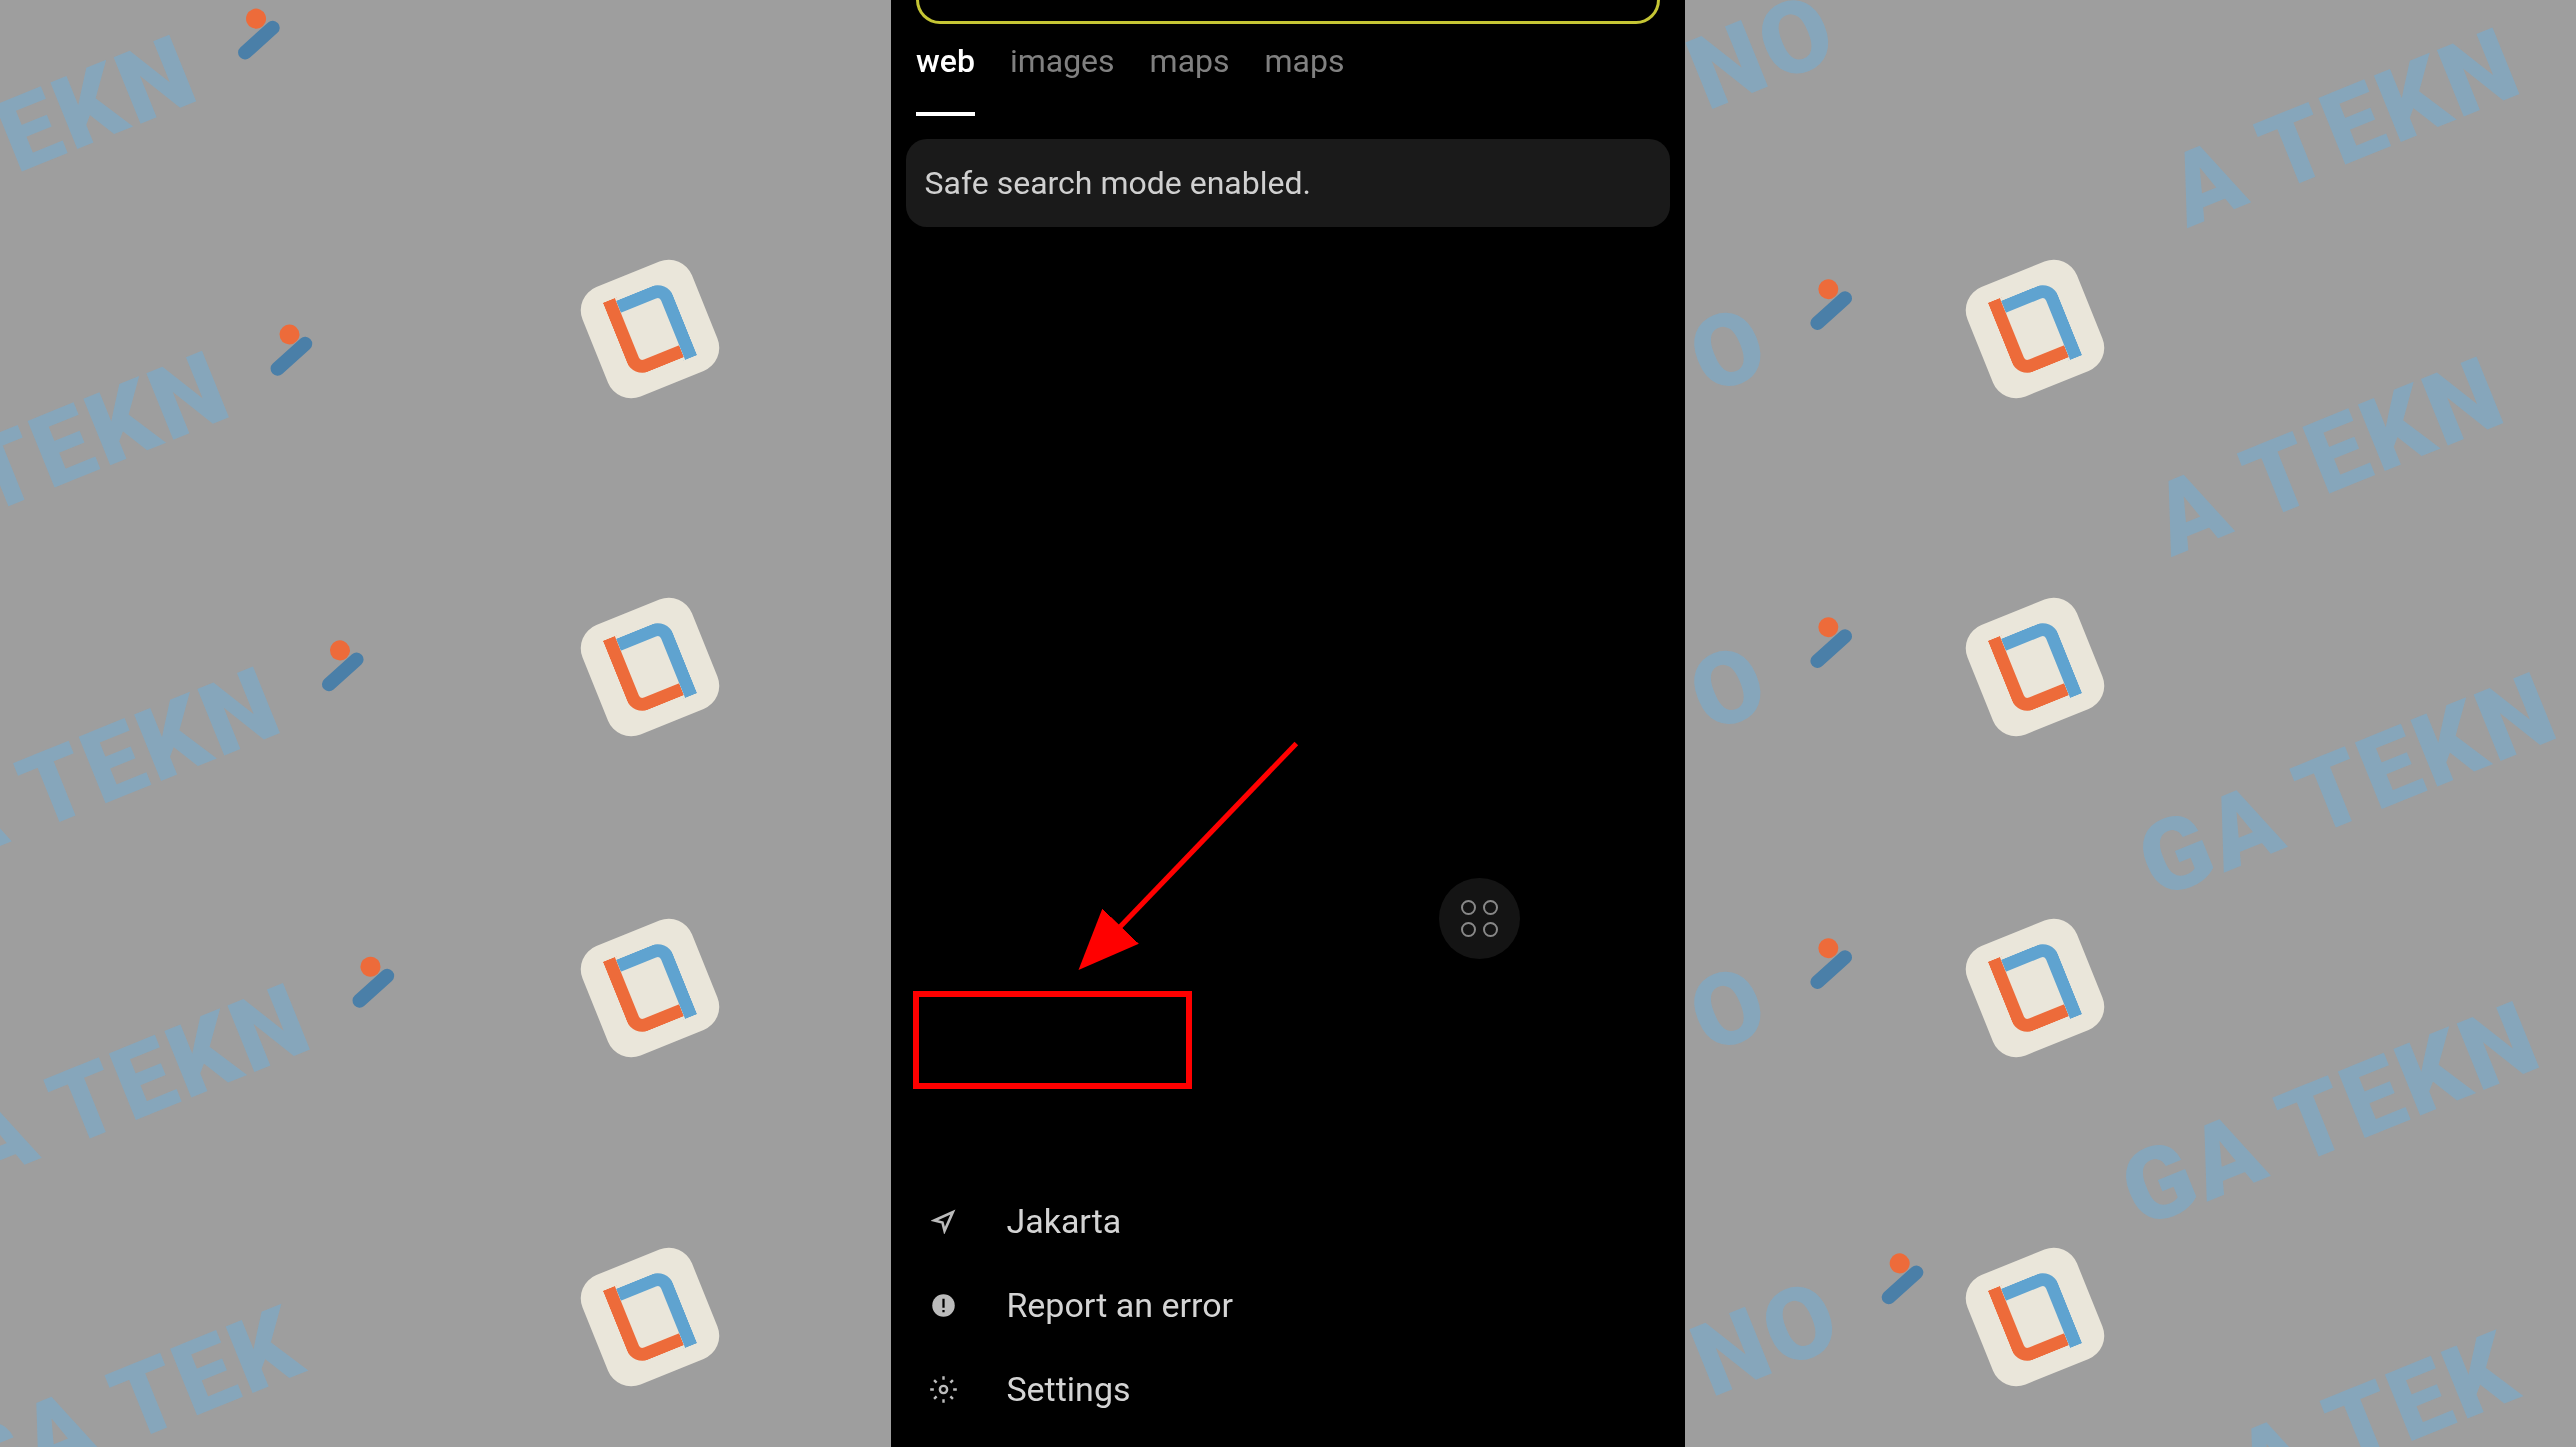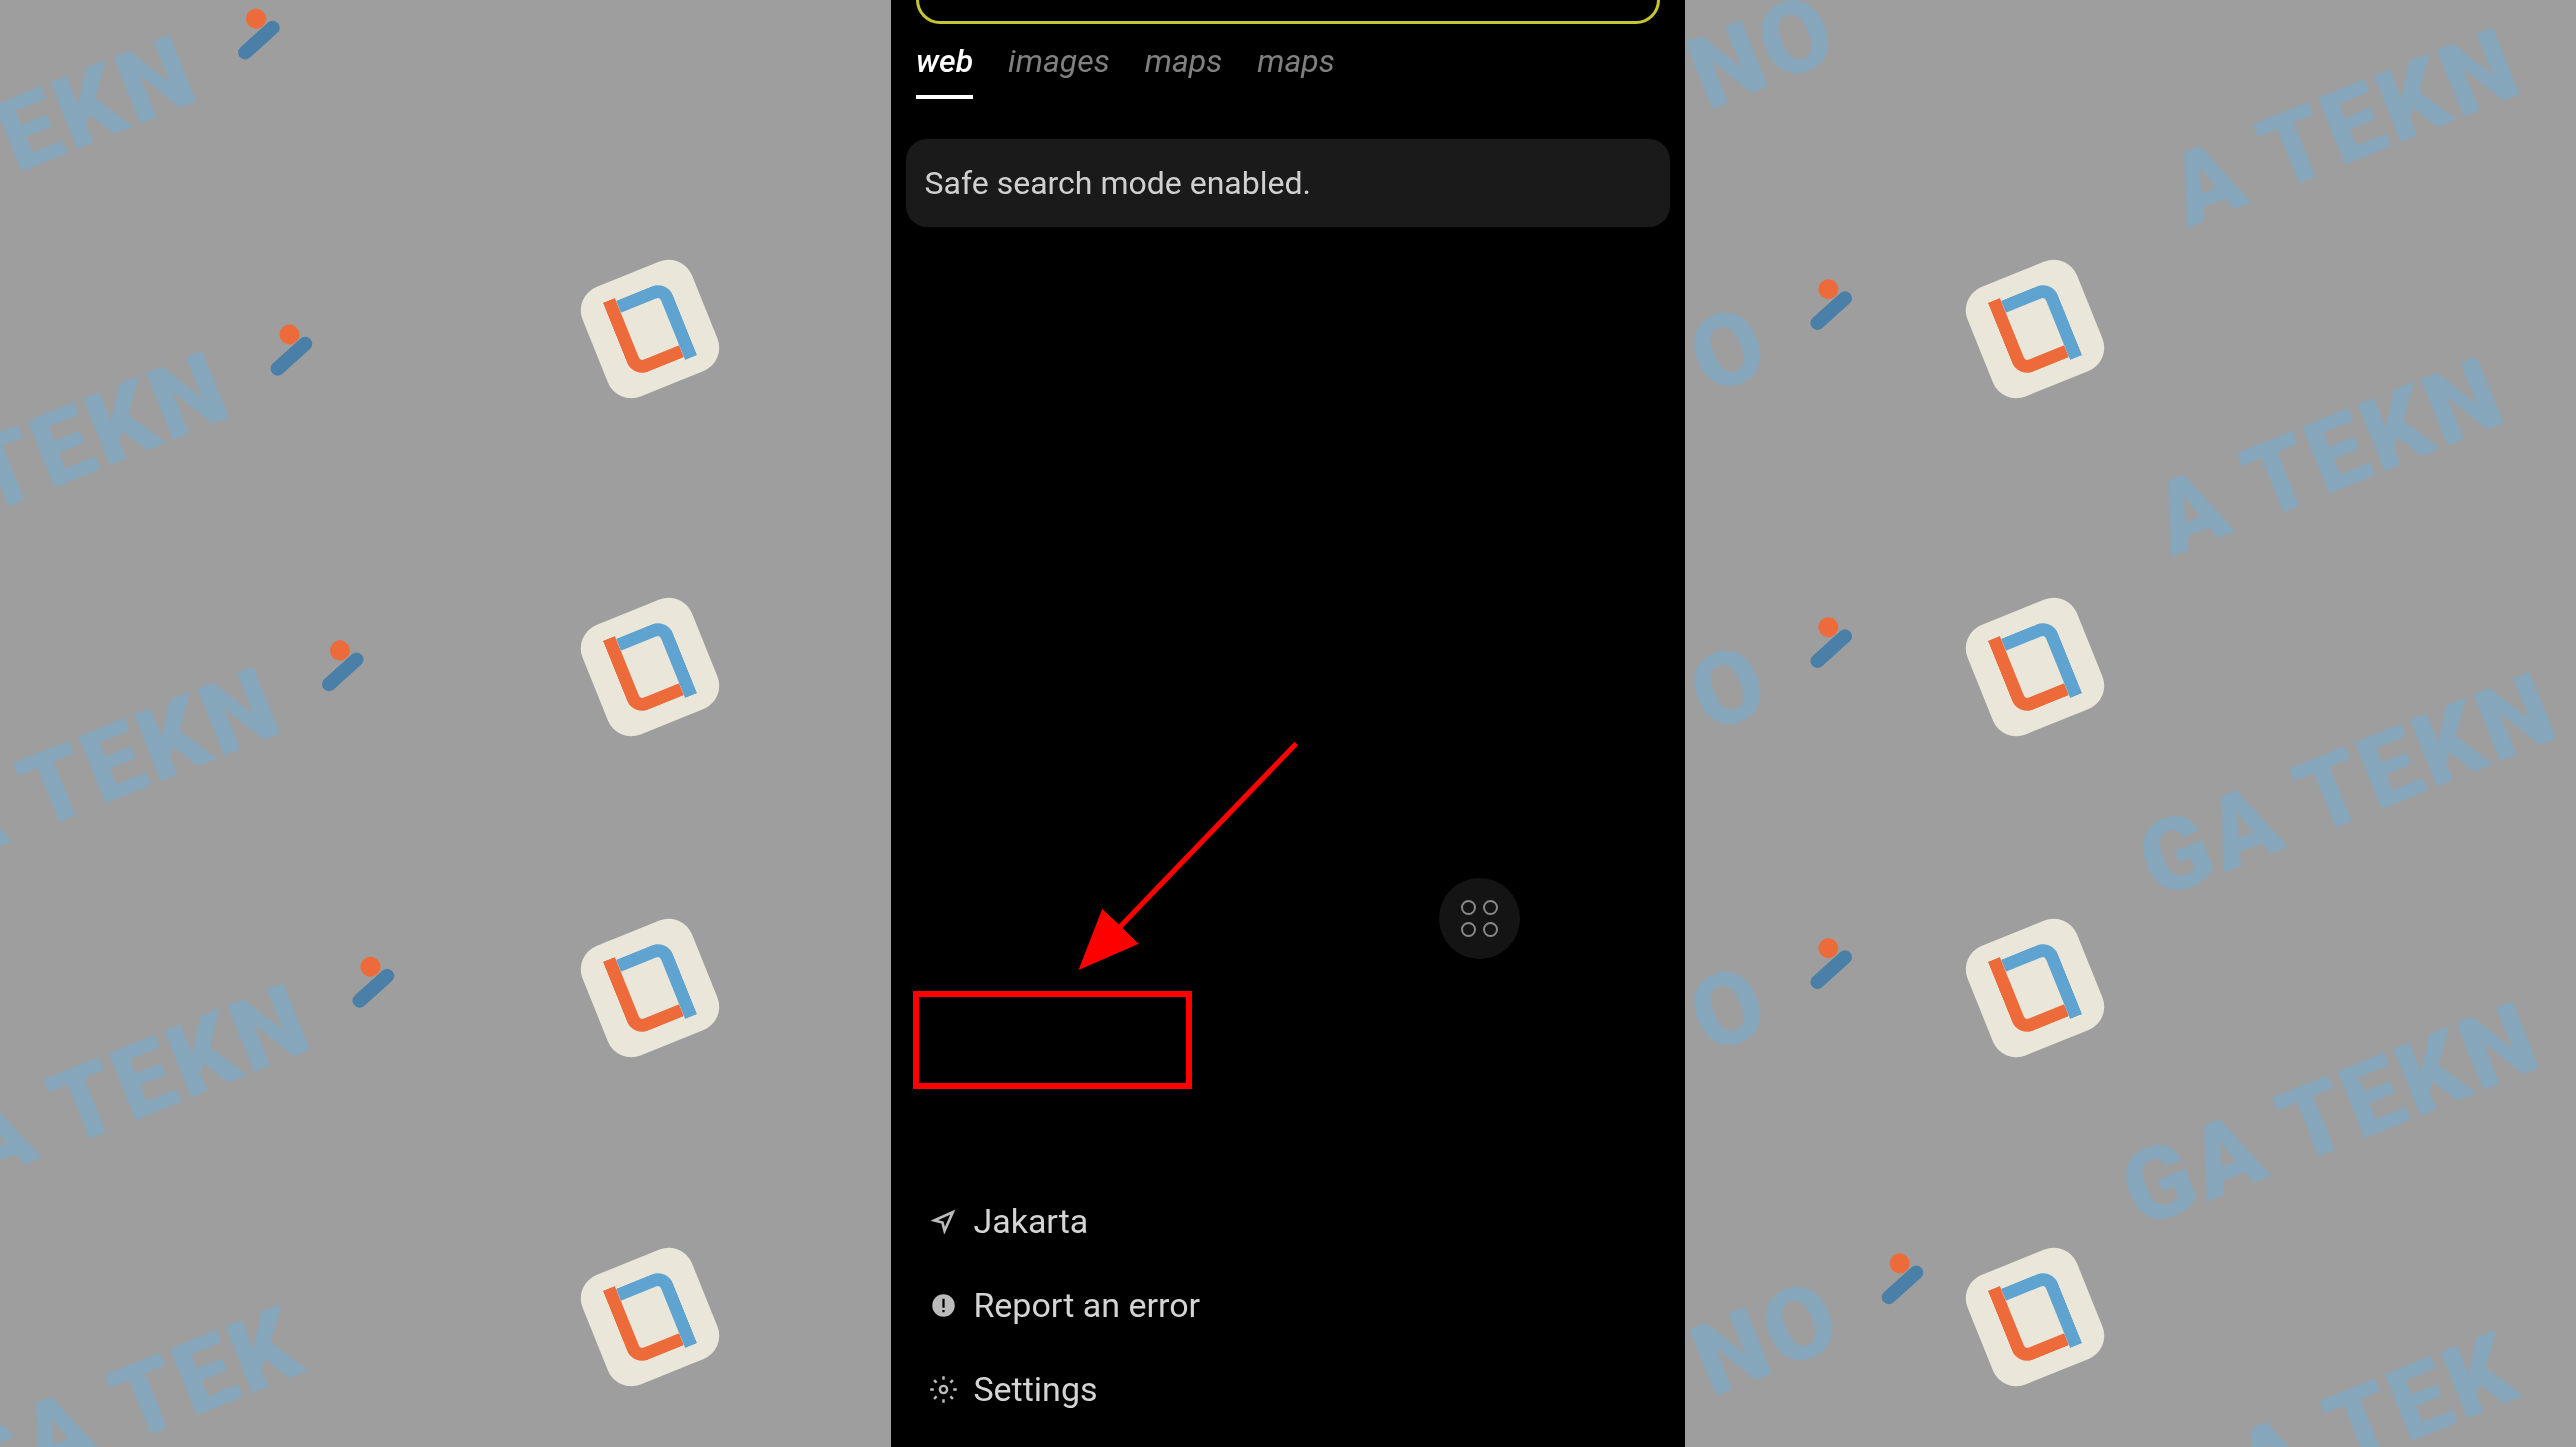--- a/index.html
+++ b/index.html
@@ -116,23 +116,22 @@
     .tabs {
       position: absolute;
       top: 42px;
       left: 25px;
       display: flex;
       gap: 35px;
       font-size: 32px;
     }
     .tab {
       color: #808080;
-      padding-bottom: 15px;
+      padding-bottom: 32px;
       cursor: pointer;
-      font-style: italic;
     }
     .tab.active {
       color: #ffffff;
       font-weight: 500;
       border-bottom: 4.2px solid #ffffff;
     }
     .safe-search-banner {
       position: absolute;
       top: 139px;
       left: 15px;
@@ -170,21 +169,21 @@
     .menu-list {
       position: absolute;
       bottom: 0;
       left: 0;
       right: 0;
       padding: 0 34px 17px 34px;
     }
     .menu-item {
       display: flex;
       align-items: center;
-      gap: 15px;
+      gap: 48px;
       padding: 22px 3.4px;
       color: #d4d4d4;
       font-size: 34px;
       cursor: pointer;
     }
     .menu-icon {
       width: 30px;
       height: 30px;
       display: flex;
       align-items: center;

